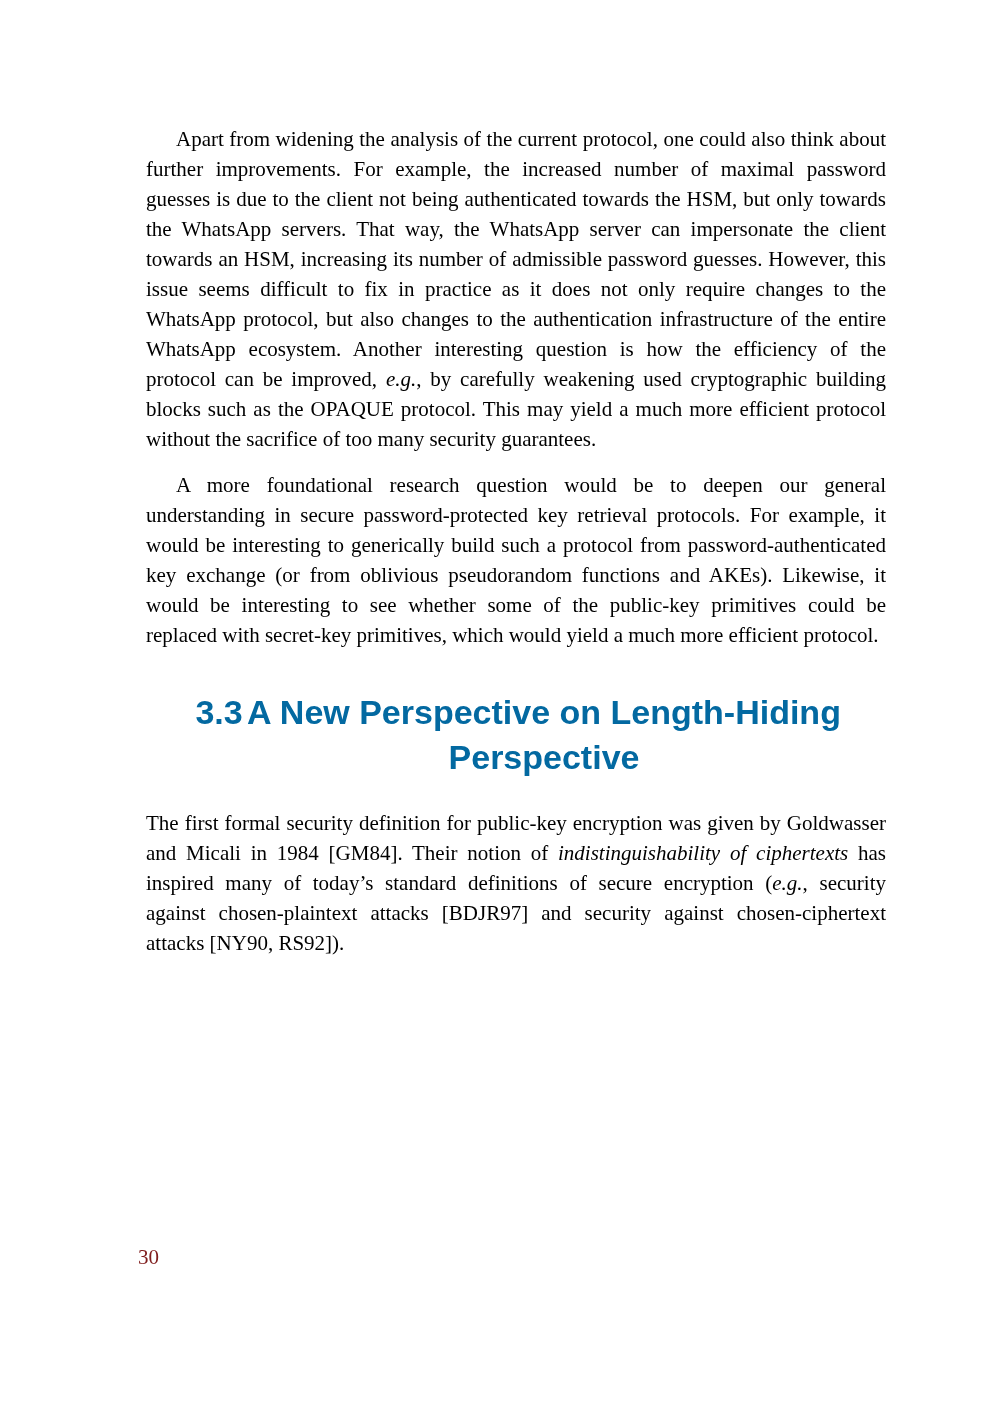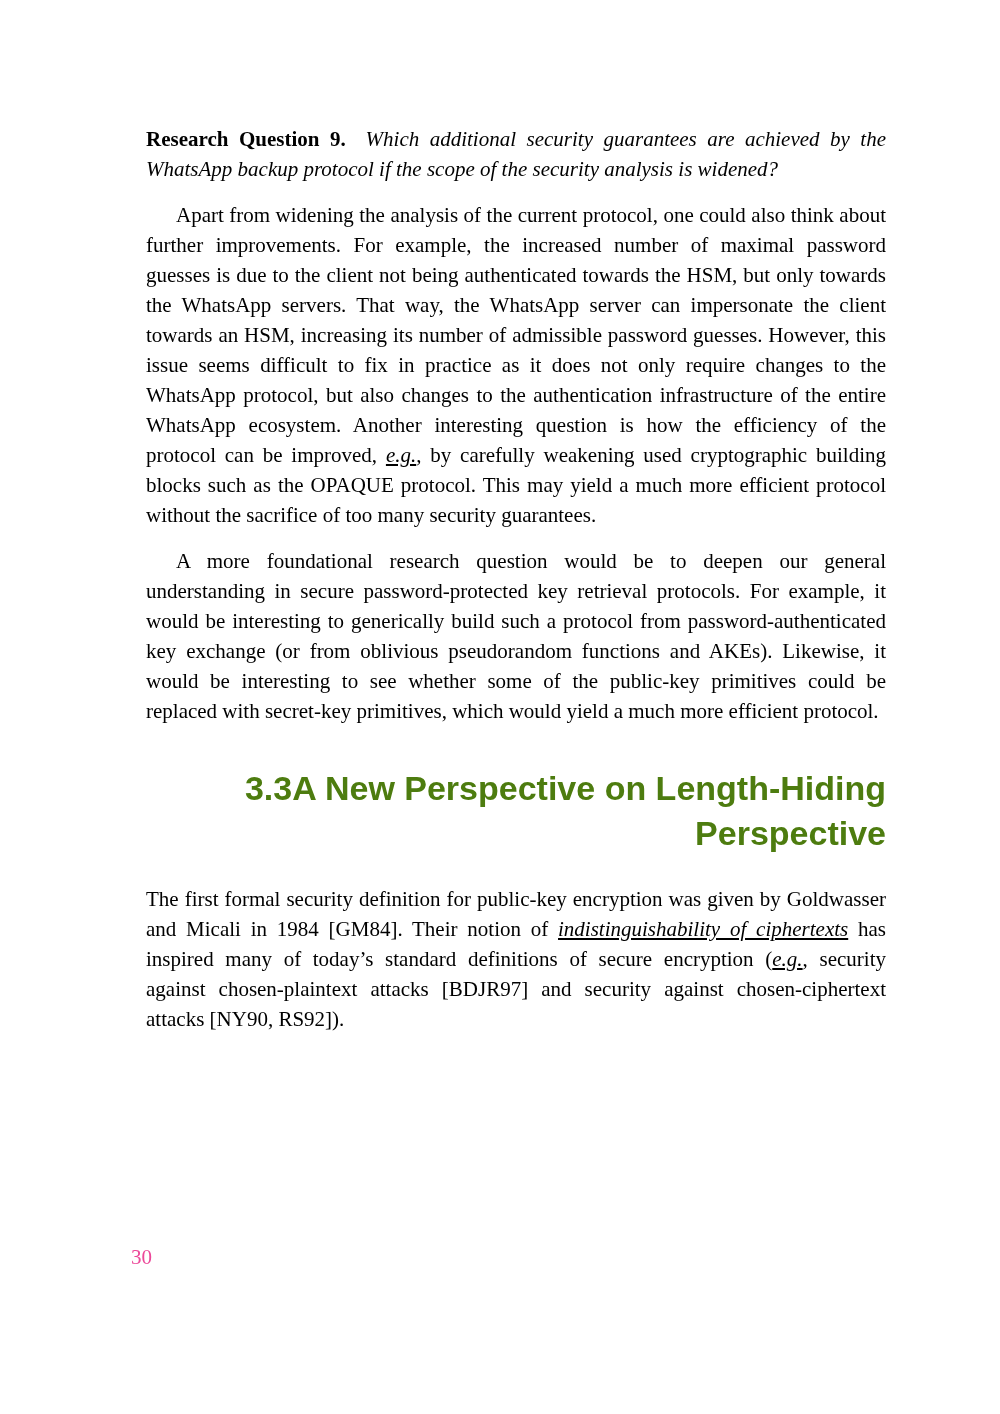--- a/index.html
+++ b/index.html
@@ -42,58 +42,53 @@
     margin: 16px 0;
   }
   .indent {
     text-indent: 30px;
   }
   .noindent {
     text-indent: 0;
   }
   .it {
     font-style: italic;
-    text-decoration: underline;
   }
   .section-heading {
     margin-top: 40px;
     margin-bottom: 28px;
     font-family: "Liberation Sans", "DejaVu Sans", sans-serif;
     font-weight: 700;
     font-size: 34px;
     line-height: 45px;
-    text-align: right;
-    color: #4d7c0f;
+    text-align: center;
+    color: #0369a1;
   }
   .sec-num {
     display: inline-block;
     min-width: 56px;
   }
   .sec-line2 {
     padding-left: 56px;
   }
   .page-number {
     position: absolute;
-    left: 131px;
+    left: 138px;
     top: 1242px;
     font-size: 21px;
     line-height: 30px;
-    color: #ec4899;
+    color: #7f1d1d;
   }
 </style>
 </head>
 <body>
 
 <div class="page">
   <div class="text-column">
 
-    <p class="rq">
-      <span class="rq-label">Research Question 9.</span>
-      <span class="rq-text">Which additional security guarantees are achieved by the WhatsApp backup protocol if the scope of the security analysis is widened?</span>
-    </p>
 
     <p class="body-par indent">
       <span>Apart from widening the analysis of the current protocol, one could also think about further improvements. For example, the increased number of maximal password guesses is due to the client not being authenticated towards the HSM, but only towards the WhatsApp servers. That way, the WhatsApp server can impersonate the client towards an HSM, increasing its number of admissible password guesses. However, this issue seems difficult to fix in practice as it does not only require changes to the WhatsApp protocol, but also changes to the authentication infrastructure of the entire WhatsApp ecosystem. Another interesting question is how the efficiency of the protocol can be improved, </span><span class="it">e.g.</span><span>, by carefully weakening used cryptographic building blocks such as the OPAQUE protocol. This may yield a much more efficient protocol without the sacrifice of too many security guarantees.</span>
     </p>
 
 
     <p class="body-par indent">A more foundational research question would be to deepen our general understanding in secure password-protected key retrieval protocols. For example, it would be interesting to generically build such a protocol from password-authenticated key exchange (or from oblivious pseudorandom functions and AKEs). Likewise, it would be interesting to see whether some of the public-key primitives could be replaced with secret-key primitives, which would yield a much more efficient protocol.</p>
 
 
     <div class="section-heading">

